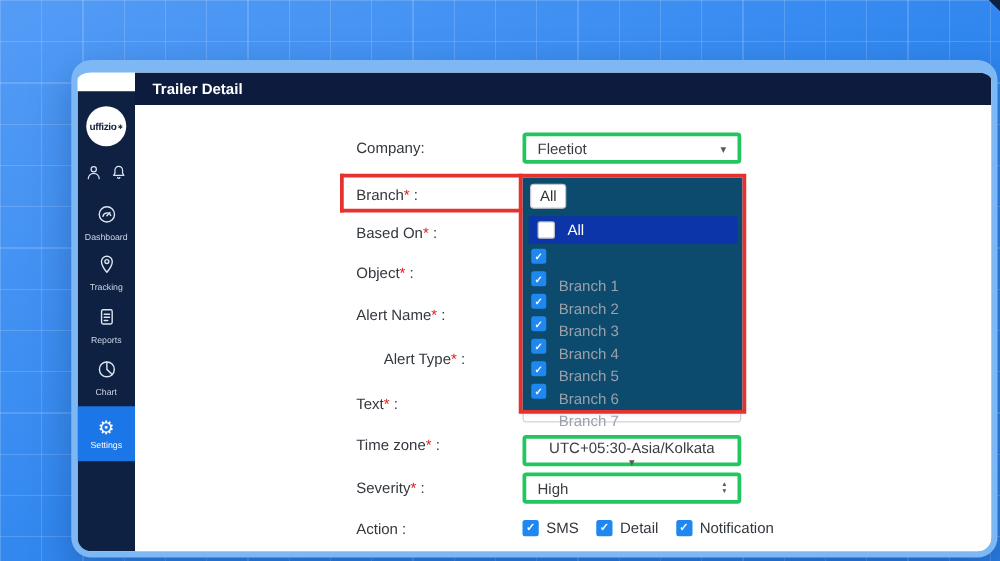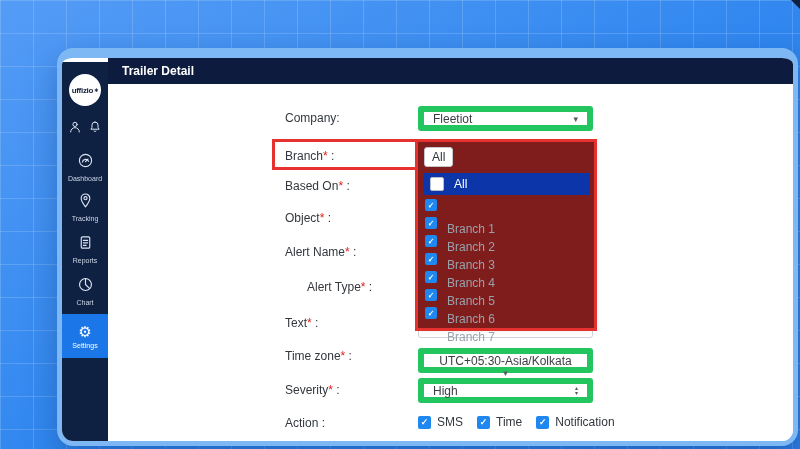--- a/index.html
+++ b/index.html
@@ -14,21 +14,21 @@
   .corner-wedge{
     position:absolute; top:0; right:0; width:0; height:0;
     border-top:9px solid #0e2040; border-left:9px solid transparent;
   }
   .window{
     position:absolute; left:57px; top:48px; width:741px; height:398px;
     background:#ffffff; border:5px solid #7db7f4; border-top-width:10px;
     border-radius:16px; box-shadow:0 12px 32px rgba(10,50,110,0.35); overflow:hidden;
   }
   
-  .sidebar{ position:absolute; left:0; top:4px; bottom:0; width:48px; background:#0f2142; }
+  .sidebar{ position:absolute; left:0; top:15px; bottom:0; width:48px; background:#0f2142; }
   .logo{ position:absolute; left:7px; top:12px; width:32px; height:32px; border-radius:50%;
          background:#ffffff; display:flex; align-items:center; justify-content:center; }
   .logo-text{ font-size:8px; font-weight:bold; color:#14213d; letter-spacing:-0.3px; }
   .logo-mark{ font-size:5px; color:#14213d; margin-left:1px; }
   .top-icons{ position:absolute; left:0; top:57px; width:46px; display:flex; justify-content:center; gap:6px; }
   .top-icons svg{ display:block; }
   .nav-item{ position:absolute; left:0; width:46px; display:flex; flex-direction:column;
              align-items:center; color:#dde4f0; cursor:pointer; }
   .nav-item .nav-label{ font-size:7px; margin-top:2px; color:#ccd6e6; }
   .nav-item.active{ background:#1b76e8; justify-content:center; }
@@ -36,36 +36,36 @@
   .gear-glyph{ font-size:15px; line-height:16px; color:#ffffff; }
   
   .titlebar{ position:absolute; left:46px; right:0; top:0; height:26px; background:#0d1c3e;
              display:flex; align-items:center; padding-left:14px; }
   .titlebar .title{ color:#ffffff; font-size:12px; font-weight:bold; }
   
   .content{ position:absolute; left:46px; top:26px; right:0; bottom:0; background:#ffffff; }
   .flabel{ position:absolute; left:177px; font-size:12px; color:#33383e; line-height:16px; white-space:pre; }
   .flabel .star{ color:#e02020; }
   .field{ position:absolute; left:310px; width:175px; height:25px; background:#fff;
-          border:6px solid #22c55e; border-radius:3px; display:flex; align-items:center;
+          border:3px solid #22c55e; border-radius:3px; display:flex; align-items:center;
           justify-content:space-between; padding:0 9px; font-size:12px; color:#3a3e44; cursor:pointer; }
   .caret{ font-size:9px; color:#555a60; }
   .stepper{ display:flex; flex-direction:column; line-height:5px; font-size:6px; color:#555a60; }
   
   .cb{ width:13px; height:13px; border-radius:2px; background:#1e88f0; color:#fff;
        display:inline-flex; align-items:center; justify-content:center; flex:0 0 auto;
        font-size:9px; font-weight:bold; cursor:pointer; }
   .cb.unchecked{ background:#ffffff; border:1px solid #b9c0cc; width:14px; height:14px; }
   
   .redbox-label{ position:absolute; left:164px; top:55px; width:146px; height:31px;
                  border:3px solid #e6322e; border-right:none; z-index:6; pointer-events:none; }
   .redbox-drop{ position:absolute; left:307px; top:55px; width:182px; height:192px;
                 border:3px solid #e6322e; z-index:6; pointer-events:none; }
   .drop-panel{ position:absolute; left:310px; top:58px; width:176px; height:186px;
-               background:#7f1d1d; z-index:5; box-shadow:0 2px 6px rgba(0,0,0,0.12); }
+               background:#0c4a6e; z-index:5; box-shadow:0 2px 6px rgba(0,0,0,0.12); }
   .chip{ position:absolute; left:6px; top:5px; border:1px solid #c4c8ce; border-radius:3px;
          padding:2px 7px; font-size:12px; color:#2f3338; background:#fff; cursor:pointer; }
   .opt-all{ position:absolute; left:5px; right:4px; top:31px; height:22px; background:#0b35a8;
             display:flex; align-items:center; gap:10px; padding-left:7px; cursor:pointer; }
   .opt-all .opt-label{ color:#ffffff; font-size:12px; }
   .opt{ position:absolute; left:0; right:0; height:18px; display:flex; align-items:center;
         gap:10px; padding-left:7px; cursor:pointer; }
   .opt .cb{ width:12px; height:12px; font-size:8px; }
   .opt .opt-label{ font-size:12px; color:#9aa1ab;margin-top:47px; }
   
@@ -196,21 +196,21 @@
         <span class="action-item">
           <span class="cb">
               <span>✓</span>
             </span>
           <span class="a-label">SMS</span>
         </span>
         <span class="action-item">
           <span class="cb">
               <span>✓</span>
             </span>
-          <span class="a-label">Time</span>
+          <span class="a-label">Detail</span>
         </span>
         <span class="action-item">
           <span class="cb">
               <span>✓</span>
             </span>
           <span class="a-label">Notification</span>
         </span>
       </div>
 
       <div class="drop-panel">

